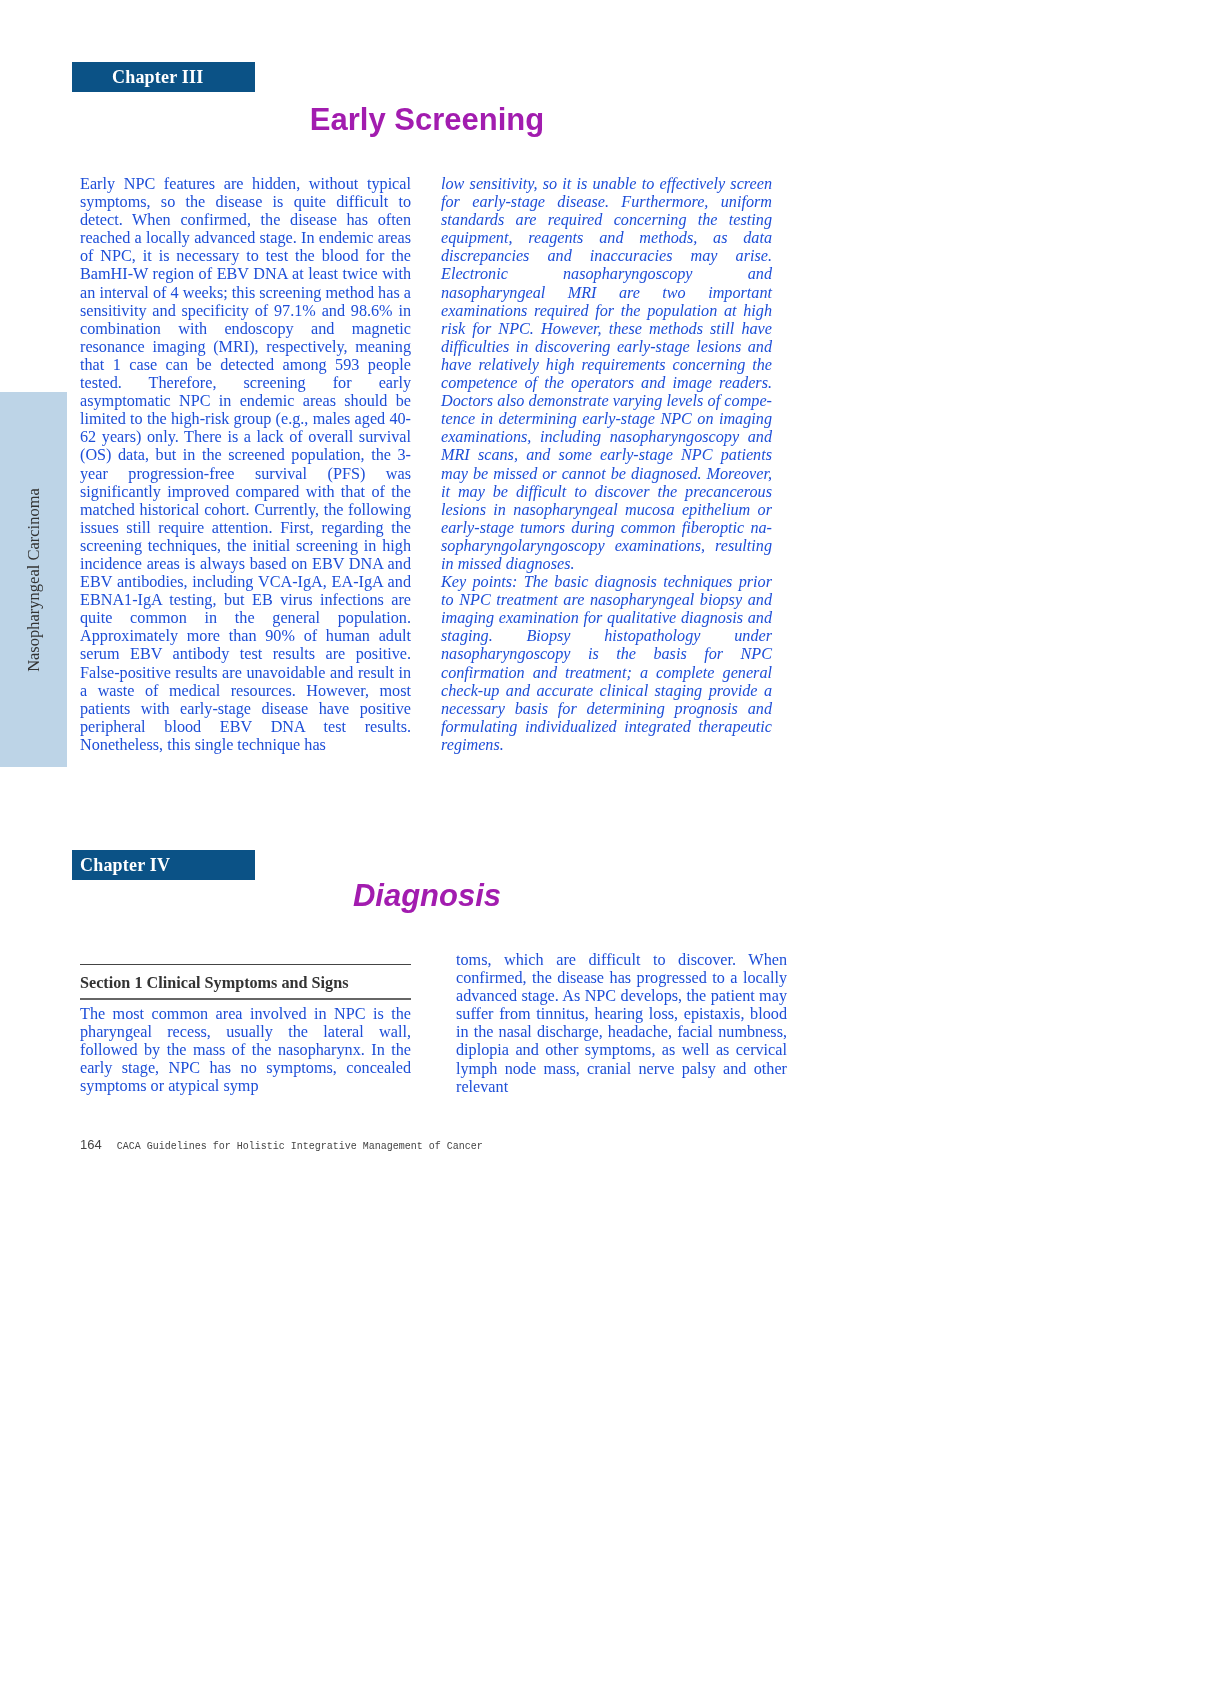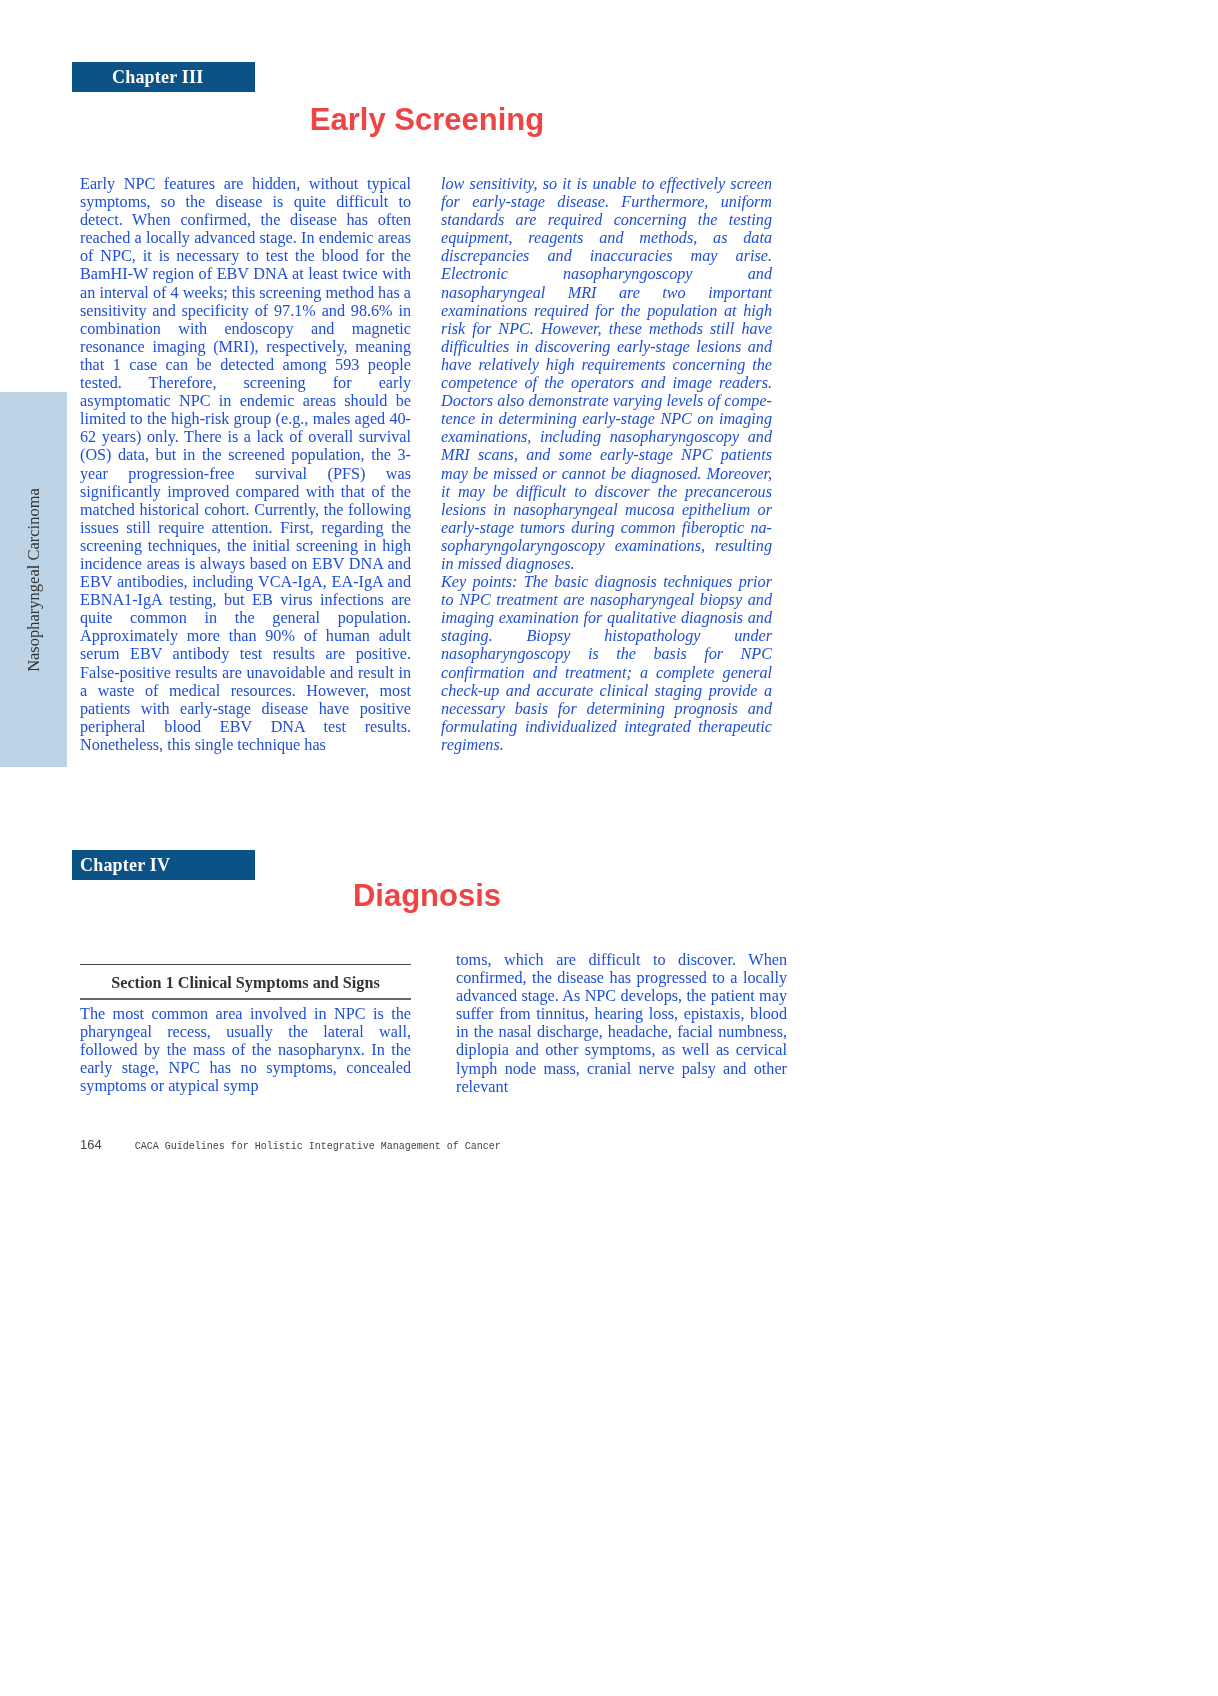--- a/index.html
+++ b/index.html
@@ -8,49 +8,49 @@
     font-family: "Liberation Serif", serif; color: #3a3a3a;
   }
   .chapter-bar {
     position: absolute; left: 72px; width: 183px; height: 30px;
     background: #0b5286; color: #ffffff;
     font-family: "Liberation Serif", serif; font-size: 18px; font-weight: bold;
     line-height: 30px; padding-left: 8px; box-sizing: border-box; letter-spacing: 0.2px;
   }
   .chapter-title {
     position: absolute; left: 72px; width: 710px; text-align: center;
-    color: #ef4444; font-family: "Liberation Sans", sans-serif; font-weight: bold;
+    color: #a21caf; font-family: "Liberation Sans", sans-serif; font-weight: bold;
     font-size: 31px; line-height: 36px;
   }
   .side-tab {
     position: absolute; left: 0; top: 392px; width: 67px; height: 375px;
     background: #bdd4e7;
   }
   .side-tab-label {
     position: absolute; left: 50%; top: 50%;
     transform: translate(-50%, -50%) rotate(-90deg);
     white-space: nowrap; font-family: "Liberation Serif", serif; font-size: 16.5px; color: #333;
   }
   .col {
     position: absolute; width: 331px;
     font-family: "Liberation Serif", serif; font-size: 16.2px; line-height: 18.1px;
     text-align: justify; hyphens: manual; color: #1d4ed8;
   }
   .col p { margin: 0; }
   .section-heading {
     position: absolute; left: 80px; width: 331px; top: 964px; height: 36px;
     border-top: 1.5px solid #444; border-bottom: 2px solid #666;
-    text-align: center; font-family: "Liberation Serif", serif; font-weight: bold;
+    font-family: "Liberation Serif", serif; font-weight: bold;
     font-size: 16.2px; line-height: 36px; color: #333; box-sizing: border-box;
   }
   .footer {
     position: absolute; left: 80px; top: 1137px; height: 16px;
     font-size: 12px; color: #444; white-space: nowrap;
   }
-  .footer .page-num { font-family: "Liberation Sans", sans-serif; font-size: 13px; margin-right: 30px; }
+  .footer .page-num { font-family: "Liberation Sans", sans-serif; font-size: 13px; margin-right: 12px; }
   .footer .running { font-family: Liberation Mono, monospace; font-size: 10px; }
 </style>
 </head>
 <body>
 
 <div class="chapter-bar" style="top:62px;padding-left:40px;">Chapter III</div>
 <div class="chapter-title" style="top:102px;">Early Screening</div>
 
 <div class="side-tab">
   <div class="side-tab-label">Nasopharyngeal Carcinoma</div>
@@ -59,21 +59,21 @@
 <div class="col" style="left:80px; top:175px;">
   <p>Early NPC features are hidden, without typi­cal symptoms, so the disease is quite diffi­cult to detect. When confirmed, the disease has often reached a locally advanced stage. In endemic areas of NPC, it is necessary to test the blood for the BamHI-W region of EBV DNA at least twice with an interval of 4 weeks; this screening method has a sensi­tivity and specificity of 97.1% and 98.6% in combination with endoscopy and magnetic resonance imaging (MRI), respectively, meaning that 1 case can be detected among 593 people tested. Therefore, screening for early asymptomatic NPC in endemic areas should be limited to the high-risk group (e.g., males aged 40-62 years) only. There is a lack of overall survival (OS) data, but in the screened population, the 3-year progression-free survival (PFS) was significantly im­proved compared with that of the matched historical cohort. Currently, the following is­sues still require attention. First, regarding the screening techniques, the initial screen­ing in high incidence areas is always based on EBV DNA and EBV antibodies, includ­ing VCA-IgA, EA-IgA and EBNA1-IgA test­ing, but EB virus infections are quite com­mon in the general population. Approximate­ly more than 90% of human adult serum EBV antibody test results are positive. False-positive results are unavoidable and result in a waste of medical resources. However, most patients with early-stage disease have positive peripheral blood EBV DNA test re­sults. Nonetheless, this single technique has</p>
 </div>
 
 <div class="col" style="left:441px; top:175px;font-style:italic;">
   <p>low sensitivity, so it is unable to effectively screen for early-stage disease. Furthermore, uniform standards are required concerning the testing equipment, reagents and meth­ods, as data discrepancies and inaccuracies may arise. Electronic nasopharyngoscopy and nasopharyngeal MRI are two important examinations required for the population at high risk for NPC. However, these methods still have difficulties in discovering early-stage lesions and have relatively high re­quirements concerning the competence of the operators and image readers. Doctors al­so demonstrate varying levels of compe­tence in determining early-stage NPC on im­aging examinations, including nasopharyn­goscopy and MRI scans, and some early-stage NPC patients may be missed or cannot be diagnosed. Moreover, it may be difficult to discover the precancerous lesions in naso­pharyngeal mucosa epithelium or early-stage tumors during common fiberoptic na­sopharyngolaryngoscopy examinations, re­sulting in missed diagnoses.</p>
   <p>Key points: The basic diagnosis techniques prior to NPC treatment are nasopharyngeal biopsy and imaging examination for qualita­tive diagnosis and staging. Biopsy histopa­thology under nasopharyngoscopy is the ba­sis for NPC confirmation and treatment; a complete general check-up and accurate clin­ical staging provide a necessary basis for de­termining prognosis and formulating individ­ualized integrated therapeutic regimens.</p>
 </div>
 
 <div class="chapter-bar" style="top:838px;margin-top:12px;">Chapter IV</div>
-<div class="chapter-title" style="top:878px;">Diagnosis</div>
+<div class="chapter-title" style="top:878px;font-style:italic;">Diagnosis</div>
 
 <div class="section-heading">Section 1 Clinical Symptoms and Signs</div>
 
 <div class="col" style="left:80px; top:1005px;">
   <p>The most common area involved in NPC is the pharyngeal recess, usually the lateral wall, followed by the mass of the nasophar­ynx. In the early stage, NPC has no symp­toms, concealed symptoms or atypical symp­</p>
 </div>
 
 <div class="col" style="left:456px; top:951px;">
   <p>toms, which are difficult to discover. When confirmed, the disease has progressed to a locally advanced stage. As NPC develops, the patient may suffer from tinnitus, hearing loss, epistaxis, blood in the nasal discharge, headache, facial numbness, diplopia and oth­er symptoms, as well as cervical lymph node mass, cranial nerve palsy and other relevant</p>
 </div>

